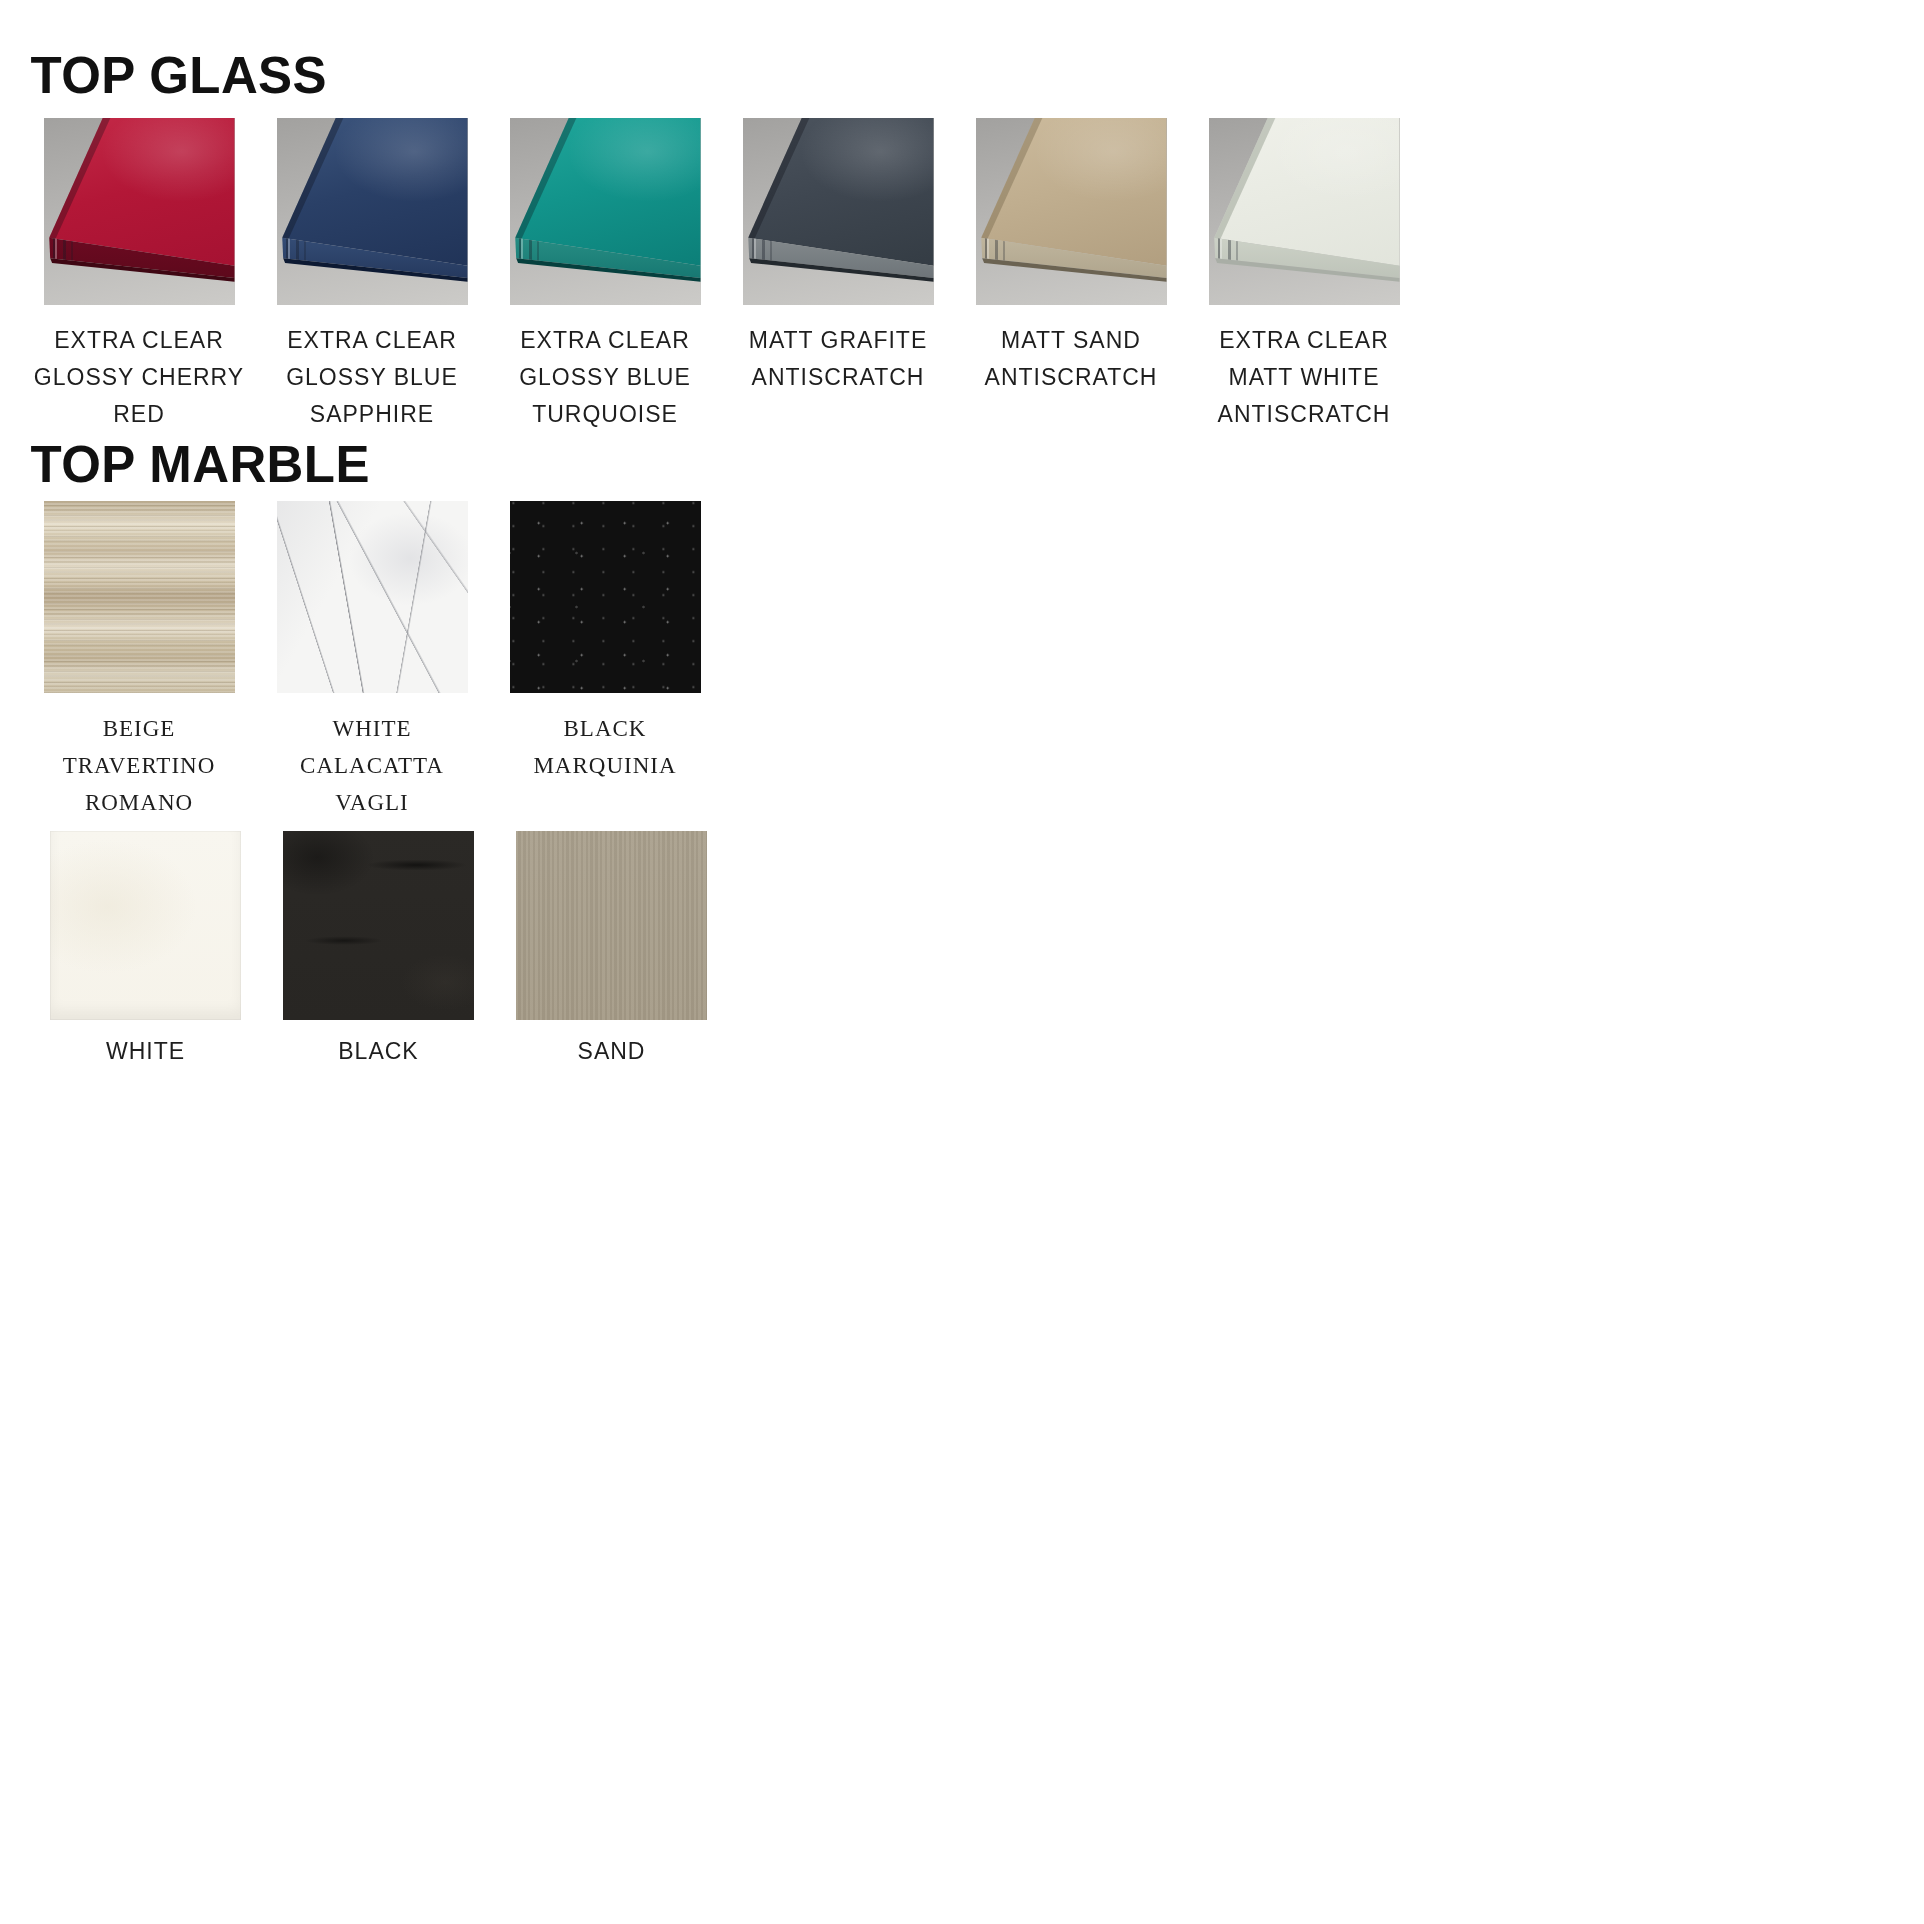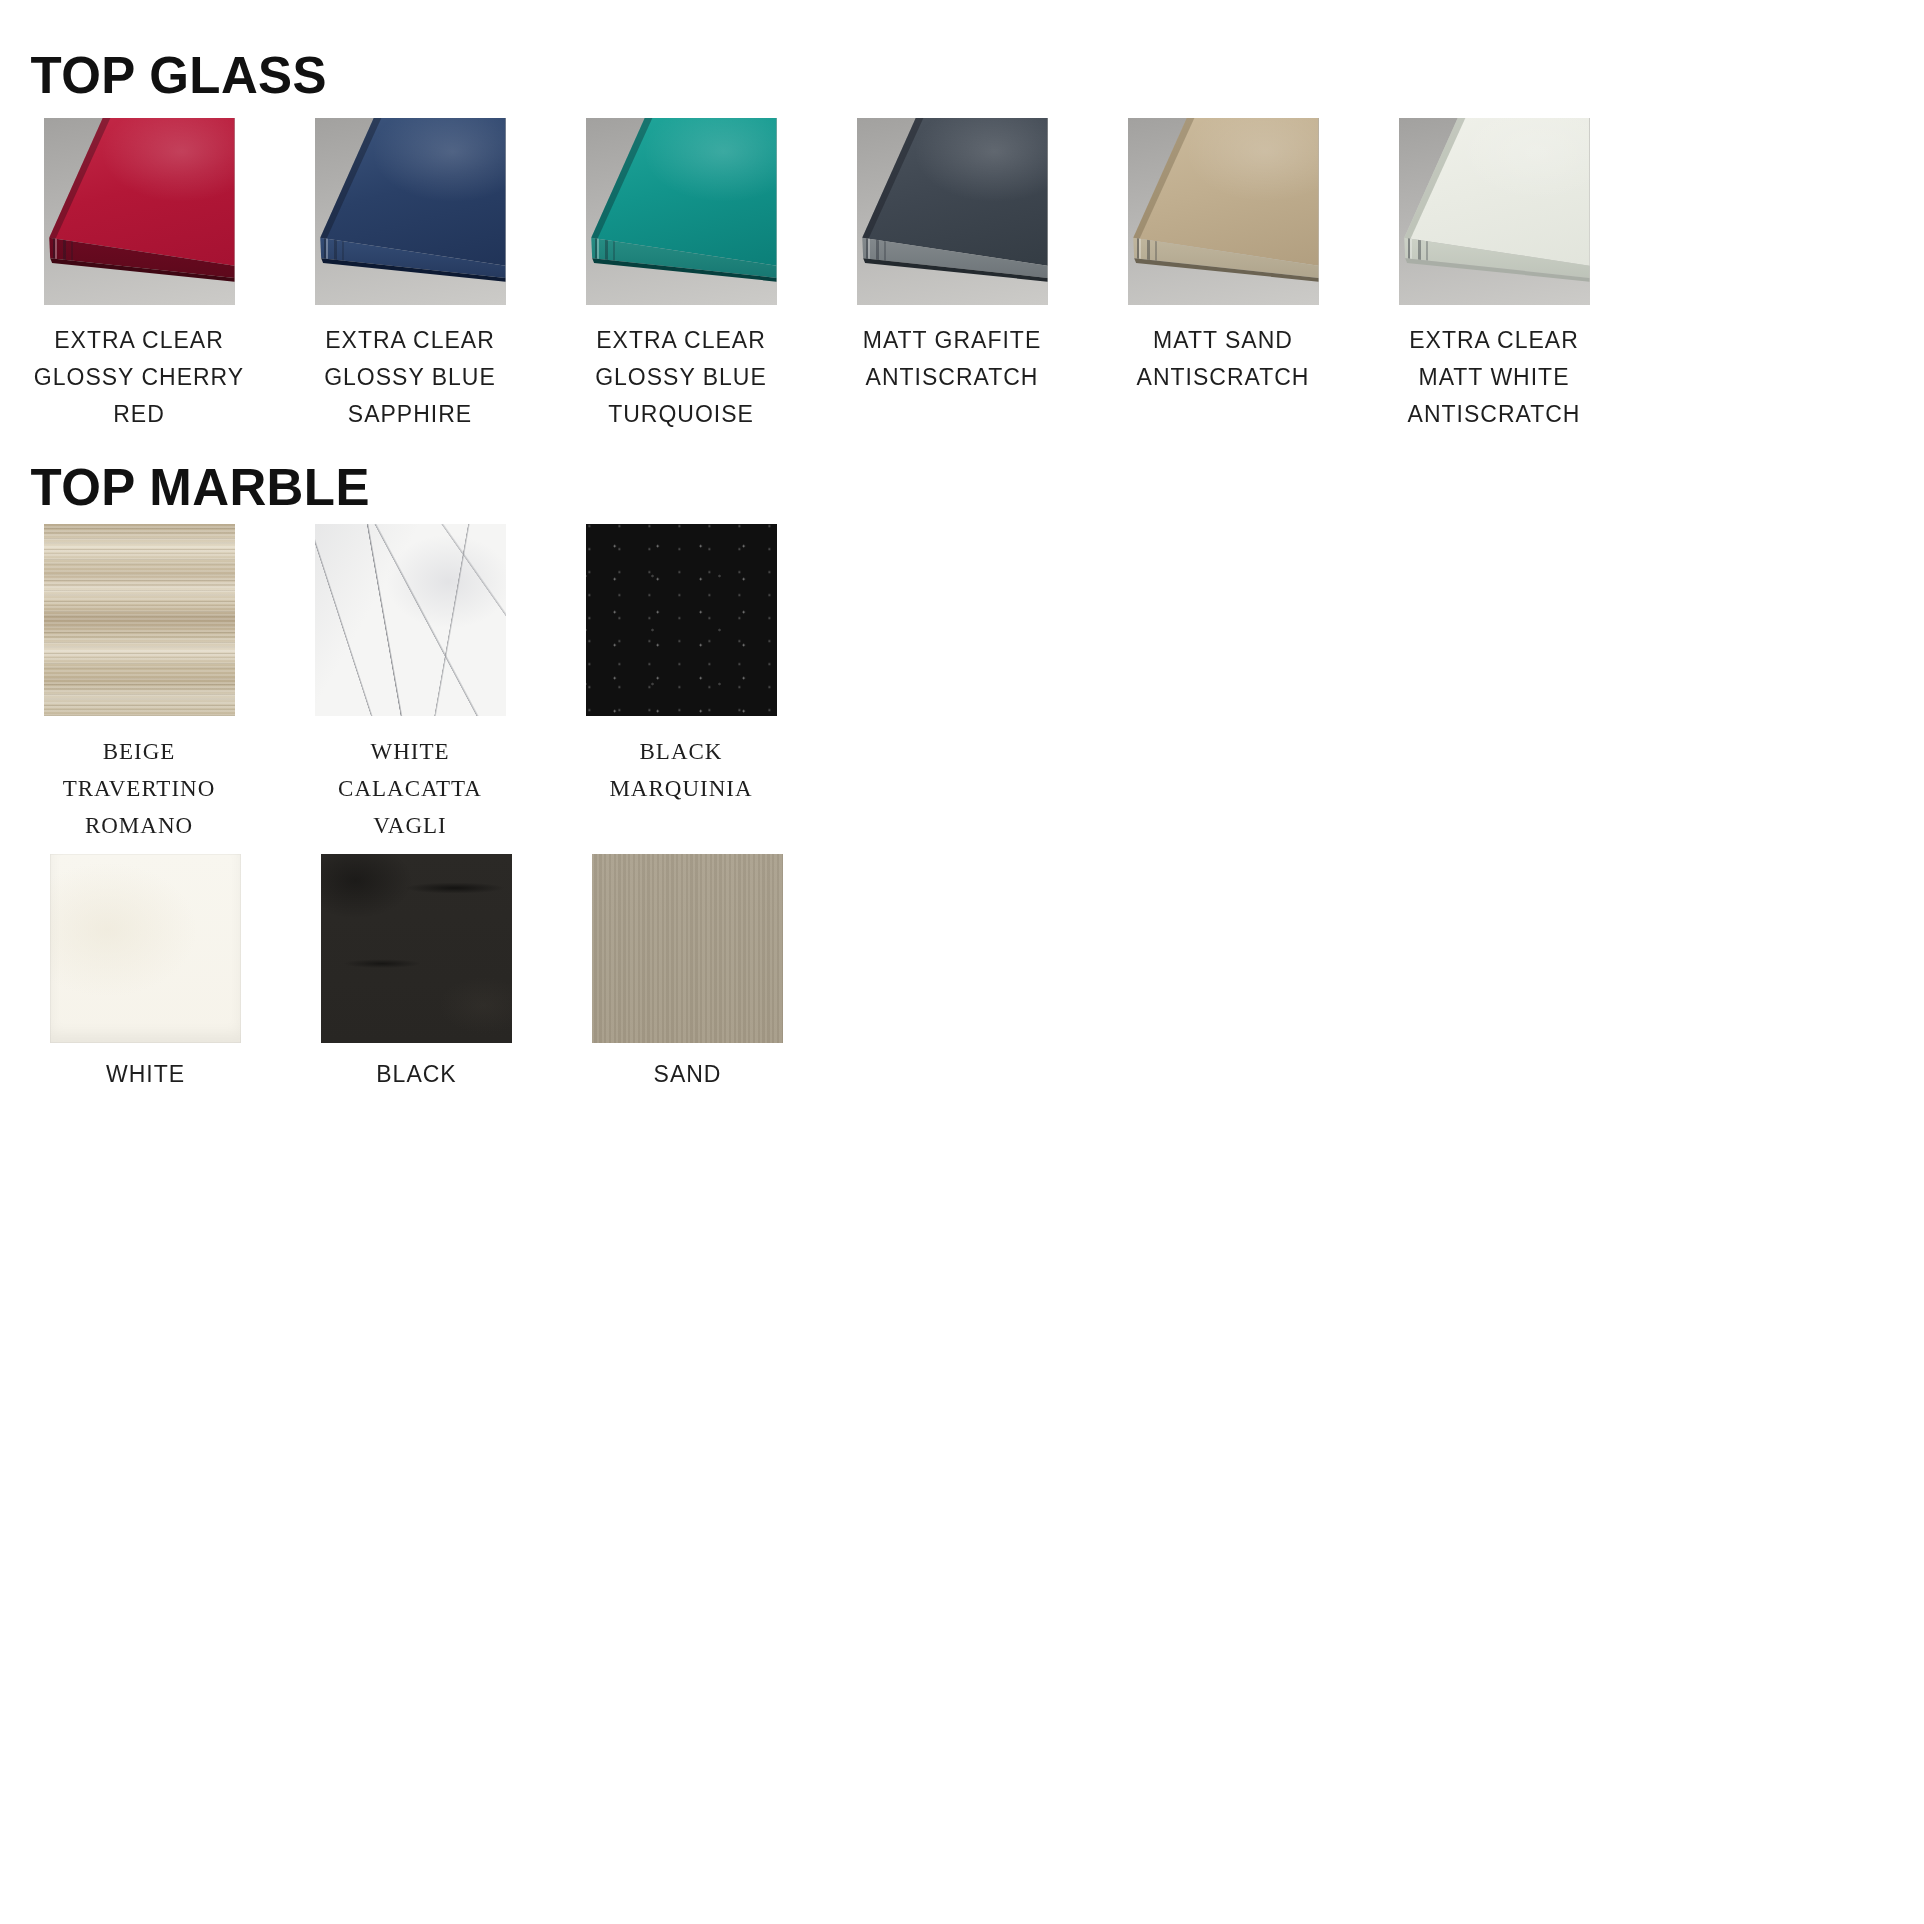--- a/index.html
+++ b/index.html
@@ -10,24 +10,24 @@
     overflow:hidden;
   }
   .page { position:relative; width:1639px; height:1925px; background:#ffffff; }
 
   .section-title {
     font-size:51px; line-height:51px; font-weight:800;
     letter-spacing:0.4px; color:#111111;
     margin:0 0 0 30.5px; text-transform:uppercase;
   }
   #title-glass    { padding-top:50px; }
-  #title-marble   { margin-top:29px; }
+  #title-marble   { margin-top:6px; }
   #title-melamine { margin-top:51px; }
 
-  .row { display:flex; gap:38px; padding-left:22.5px; align-items:flex-start; }
+  .row { display:flex; padding-left:22.5px; align-items:flex-start; }
   #row-glass    { margin-top:17px; }
   #row-marble   { margin-top:11.2px;font-family:Liberation Serif, serif; }
   #row-melamine { margin-top:9.6px; padding-left:29px; }
 
   .cell { flex:0 0 233px; width:233px; }
   figure.cell { margin:0; }
 
   .tile {
     position:relative; width:191px; margin:0 auto; overflow:hidden;
   }

